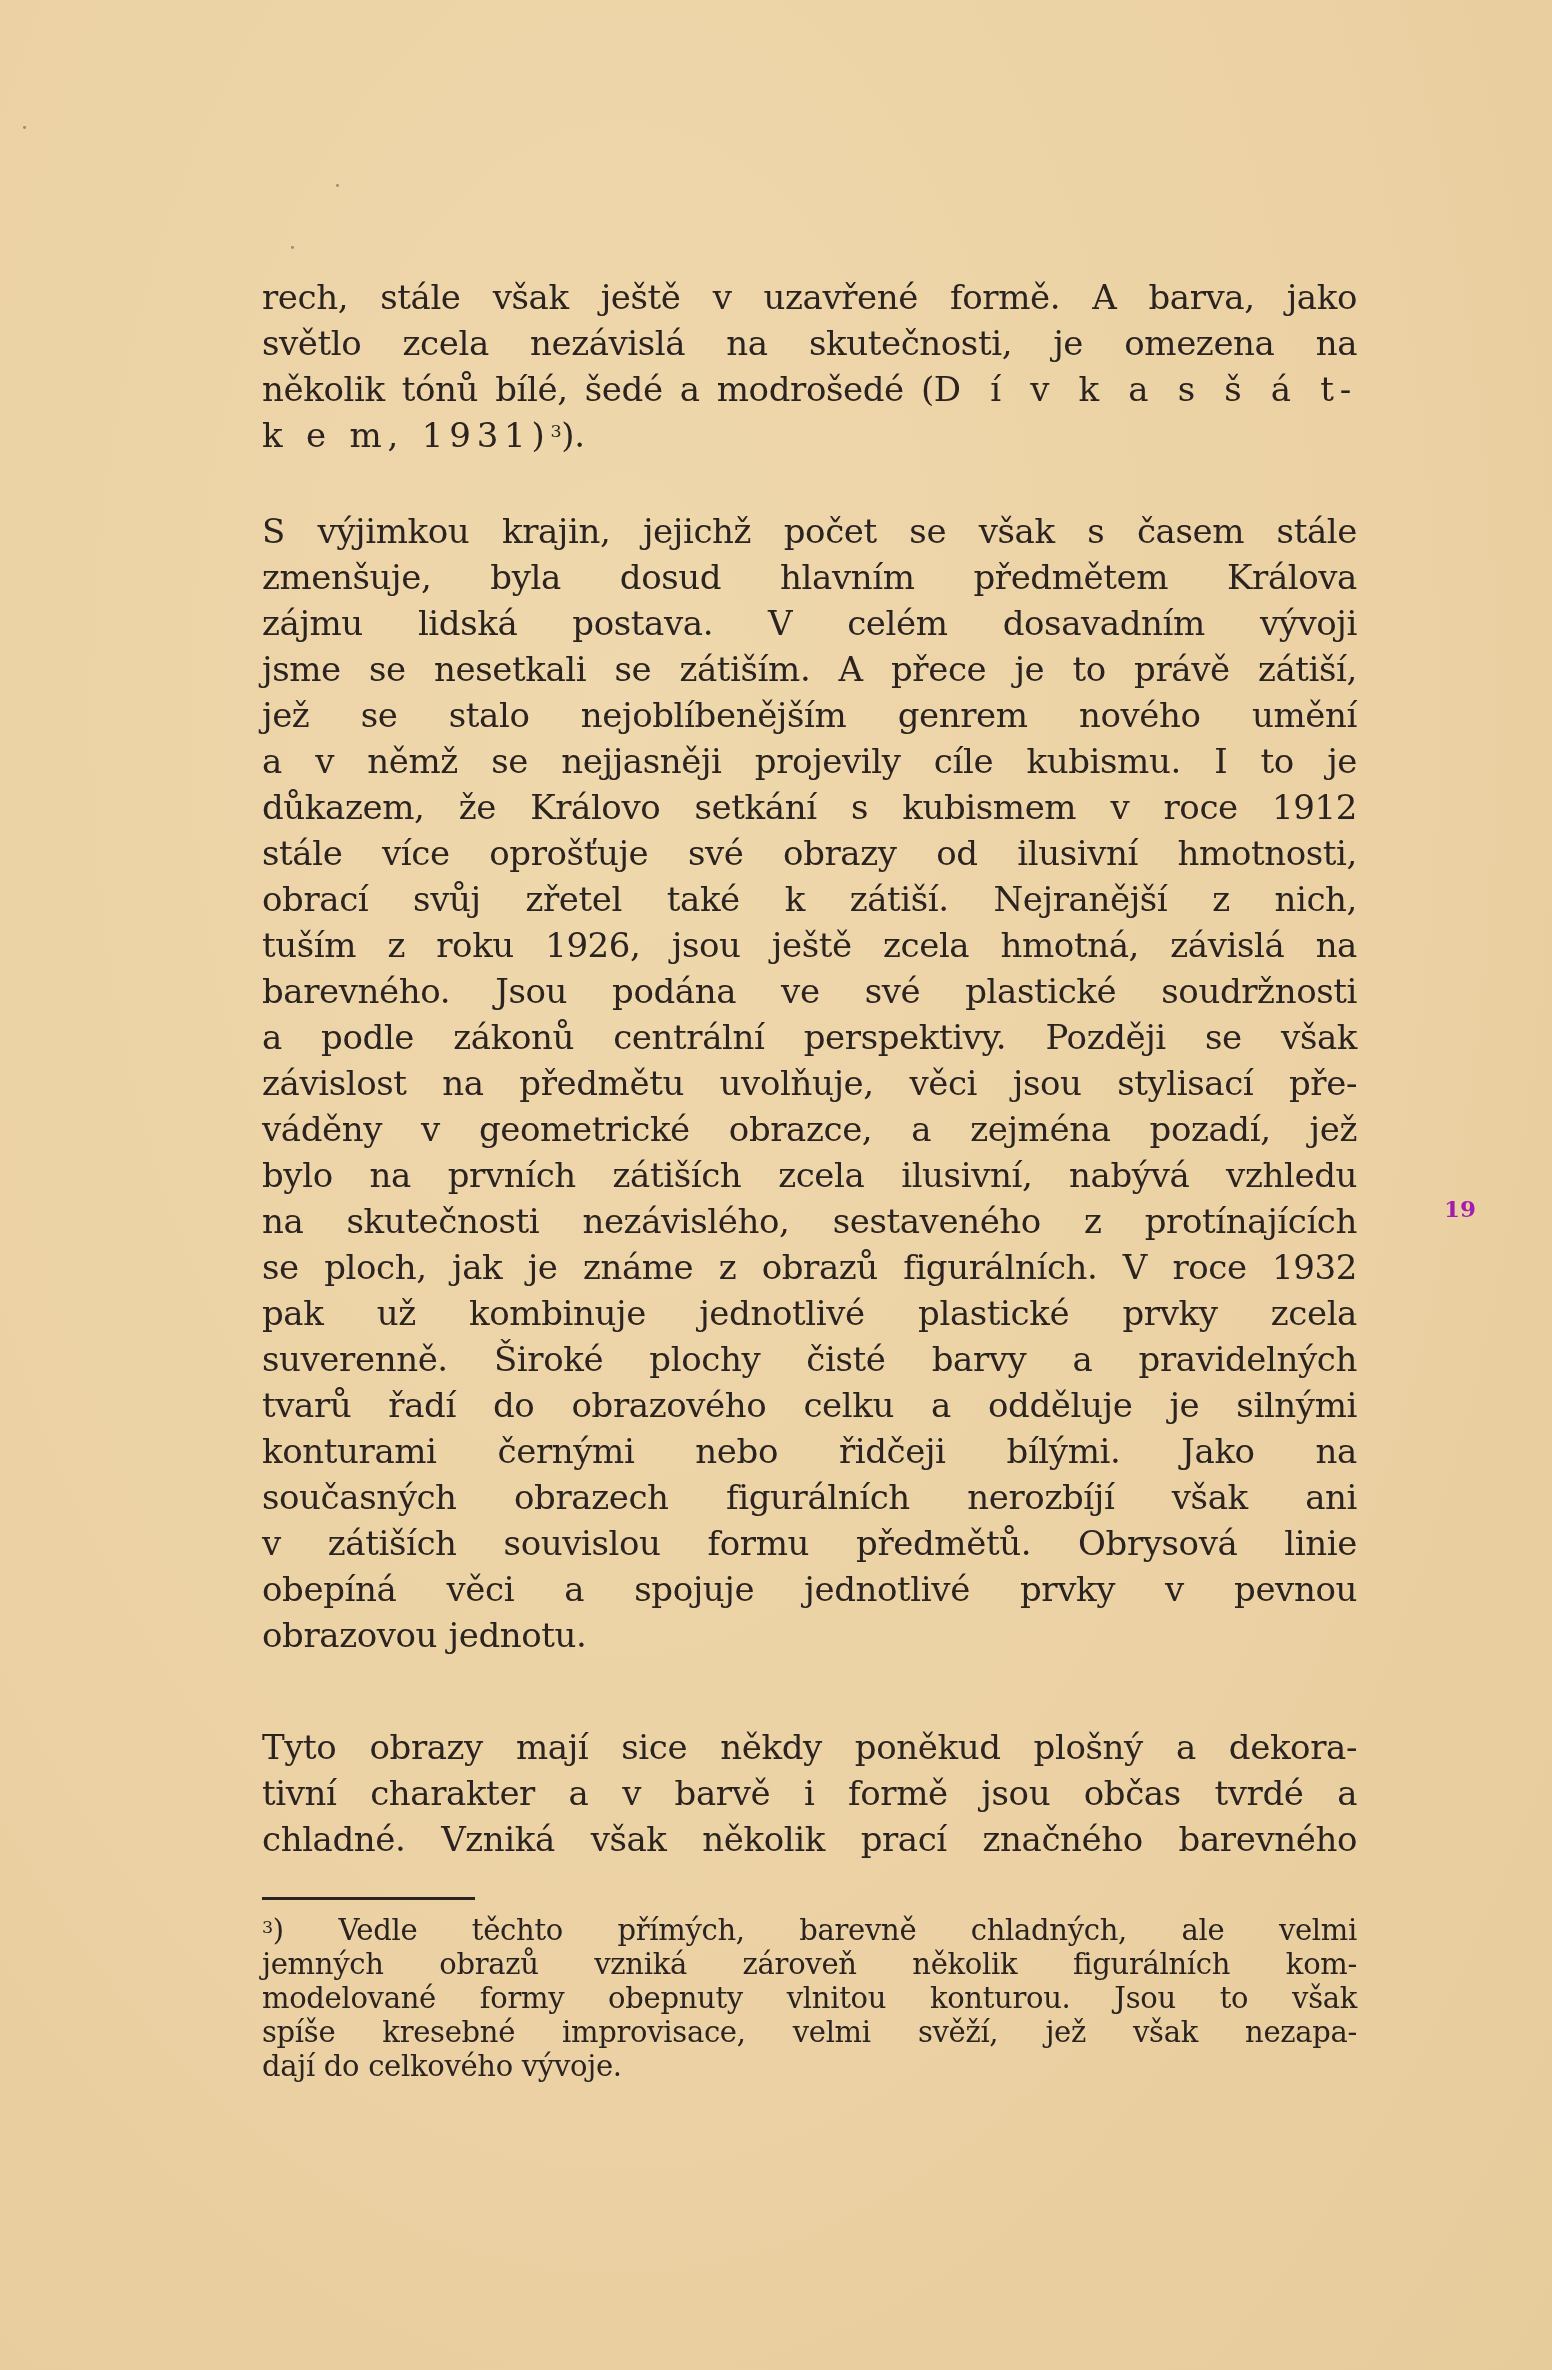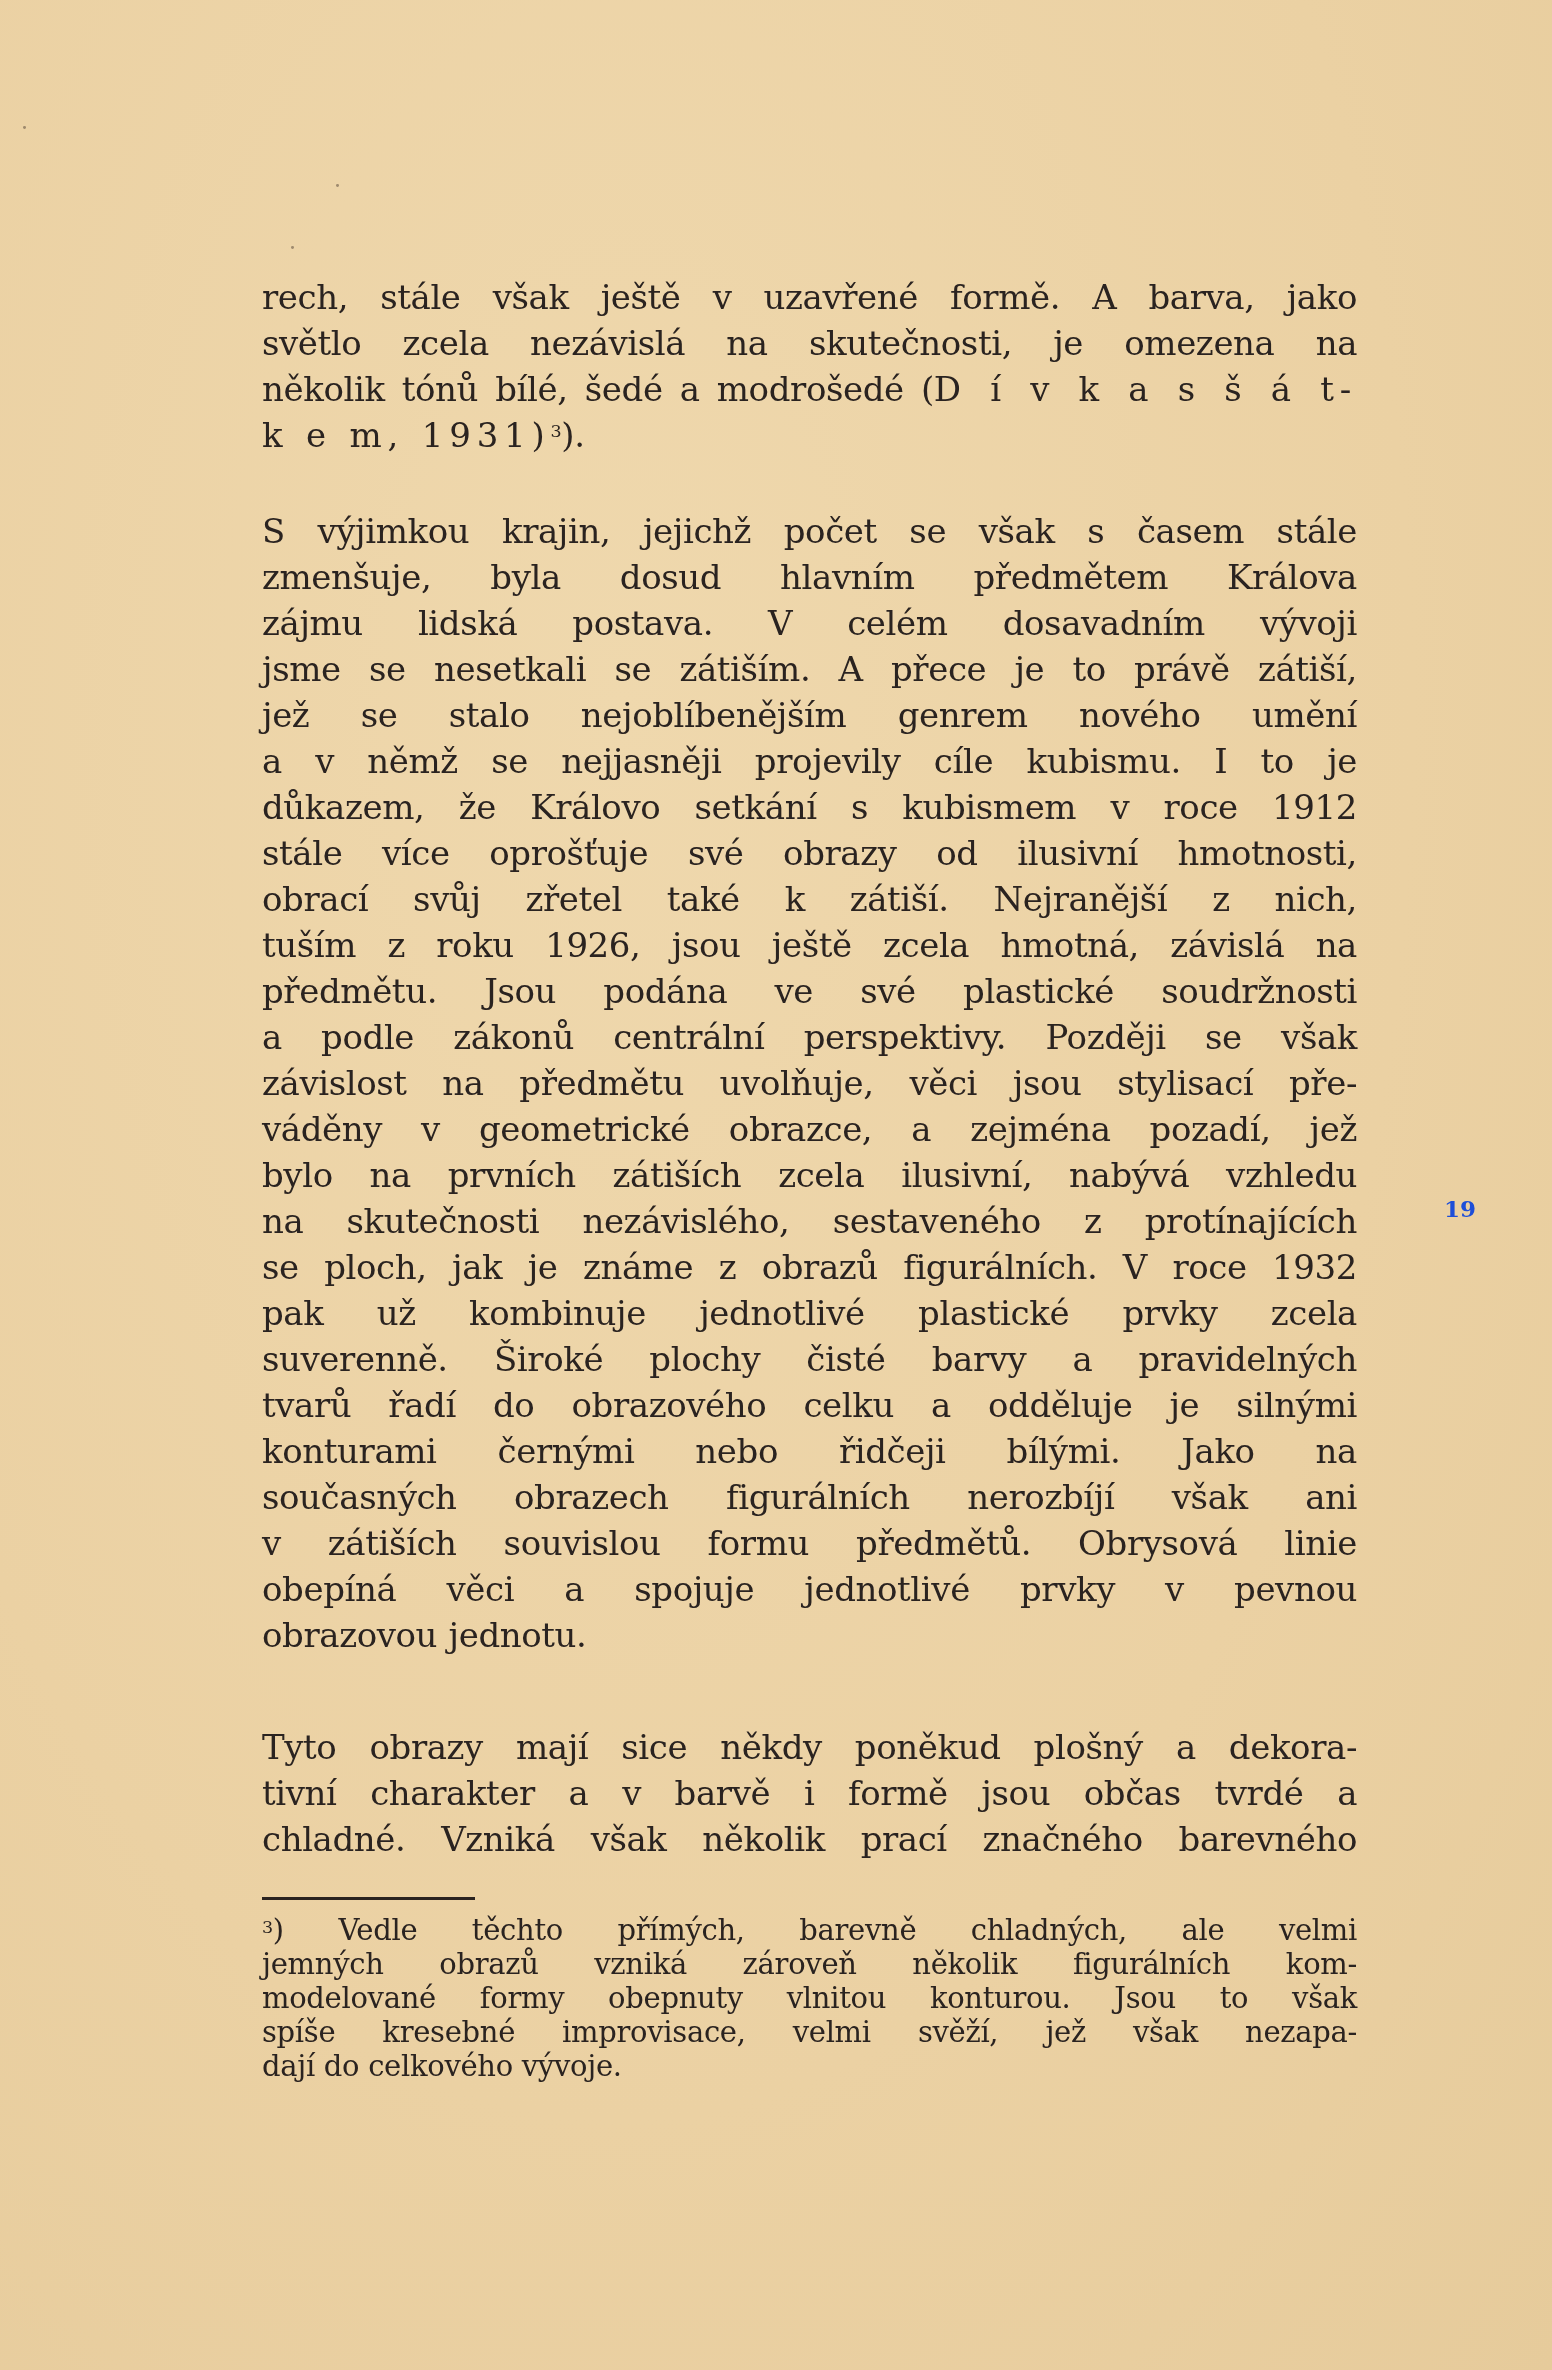--- a/index.html
+++ b/index.html
@@ -74,21 +74,21 @@
     .footnote .line.last {
       text-align-last: left;
     }
     .page-number {
       position: absolute;
       left: 1444px;
       top: 1195px;
       font-family: "DejaVu Serif", serif;
       font-weight: bold;
       font-size: 23px;
-      color: #1d4ed8;
+      color: #a21caf;
     }
     .speck {
       position: absolute;
       width: 2.9px;
       height: 2.9px;
       border-radius: 50%;
       background: #6a5a48;
       opacity: 0.6;
     }
   </style>
@@ -110,21 +110,21 @@
       <span class="line">S výjimkou krajin, jejichž počet se však s časem stále</span>
       <span class="line">zmenšuje, byla dosud hlavním předmětem Králova</span>
       <span class="line">zájmu lidská postava. V celém dosavadním vývoji</span>
       <span class="line">jsme se nesetkali se zátiším. A přece je to právě zátiší,</span>
       <span class="line">jež se stalo nejoblíbenějším genrem nového umění</span>
       <span class="line">a v němž se nejjasněji projevily cíle kubismu. I to je</span>
       <span class="line">důkazem, že Královo setkání s kubismem v roce 1912</span>
       <span class="line">stále více oprošťuje své obrazy od ilusivní hmotnosti,</span>
       <span class="line">obrací svůj zřetel také k zátiší. Nejranější z nich,</span>
       <span class="line">tuším z roku 1926, jsou ještě zcela hmotná, závislá na</span>
-      <span class="line">předmětu. Jsou podána ve své plastické soudržnosti</span>
+      <span class="line">barevného. Jsou podána ve své plastické soudržnosti</span>
       <span class="line">a podle zákonů centrální perspektivy. Později se však</span>
       <span class="line">závislost na předmětu uvolňuje, věci jsou stylisací pře-</span>
       <span class="line">váděny v geometrické obrazce, a zejména pozadí, jež</span>
       <span class="line">bylo na prvních zátiších zcela ilusivní, nabývá vzhledu</span>
       <span class="line">na skutečnosti nezávislého, sestaveného z protínajících</span>
       <span class="line">se ploch, jak je známe z obrazů figurálních. V roce 1932</span>
       <span class="line">pak už kombinuje jednotlivé plastické prvky zcela</span>
       <span class="line">suverenně. Široké plochy čisté barvy a pravidelných</span>
       <span class="line">tvarů řadí do obrazového celku a odděluje je silnými</span>
       <span class="line">konturami černými nebo řidčeji bílými. Jako na</span>

